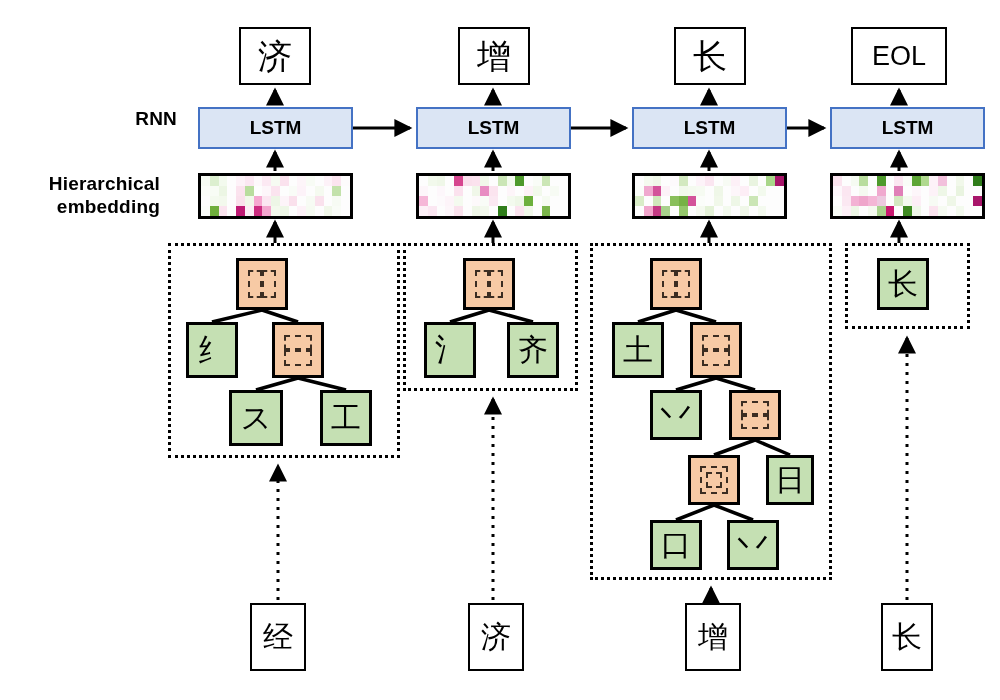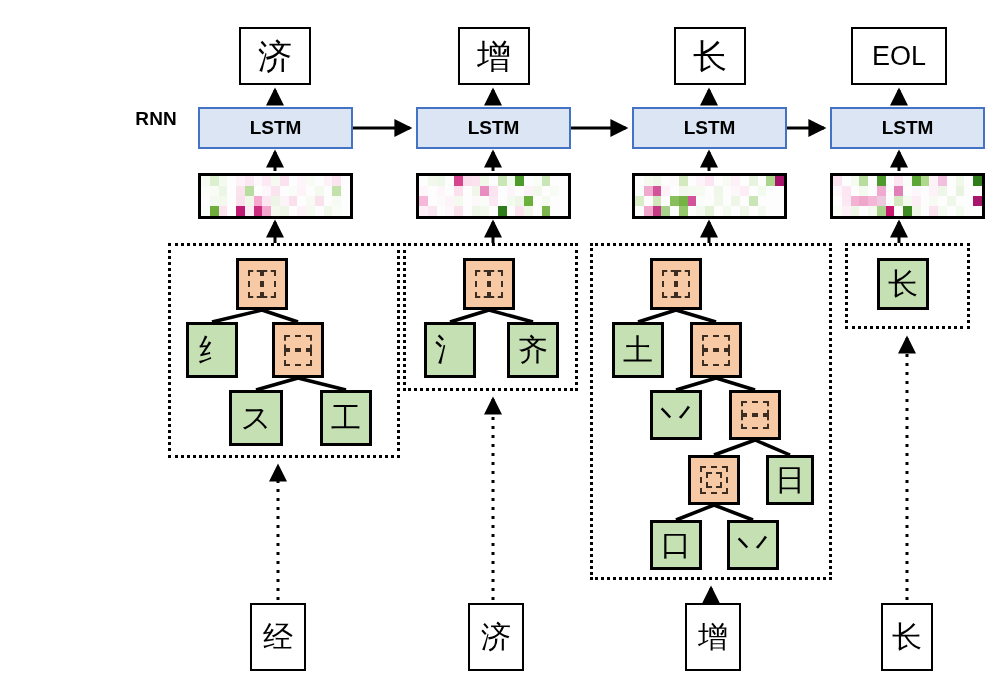--- a/index.html
+++ b/index.html
@@ -81,20 +81,22 @@
   
   .ids-en i:nth-child(1){left:0;top:0;width:100%;height:100%;}
   .ids-en i:nth-child(2){left:22%;top:22%;width:56%;height:56%;}
 </style>
 </head>
 <body>
 
 <div id="stage">
 
   <div class="row-label" style="left:0;top:107px;width:160px;margin-left:17px;">RNN</div>
+  <div class="row-label" style="left:0;top:172px;width:160px;">Hierarchical
+embedding</div>
 
   <div class="box out-box" style="left:239px;top:27px;width:72px;height:58px;">
     <span>济</span>
   </div>
   <div class="box out-box" style="left:458px;top:27px;width:72px;height:58px;">
     <span>增</span>
   </div>
   <div class="box out-box" style="left:674px;top:27px;width:72px;height:58px;">
     <span>长</span>
   </div>

